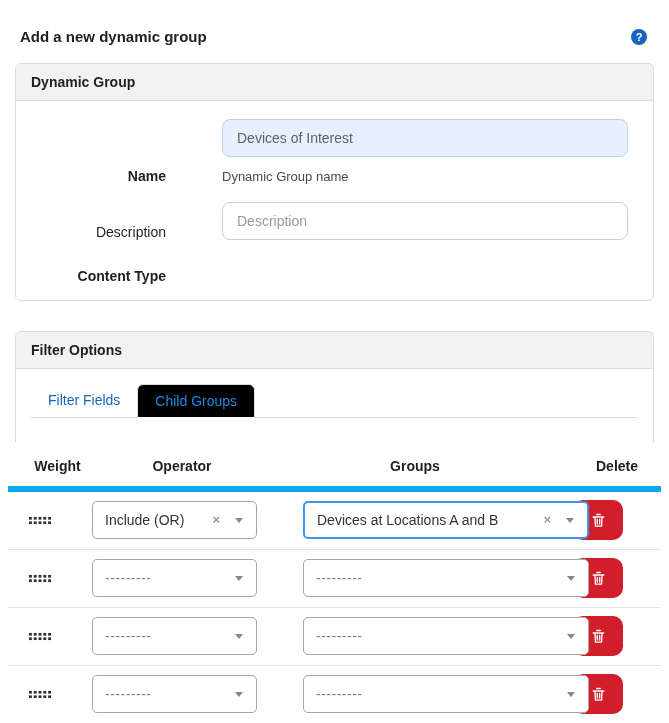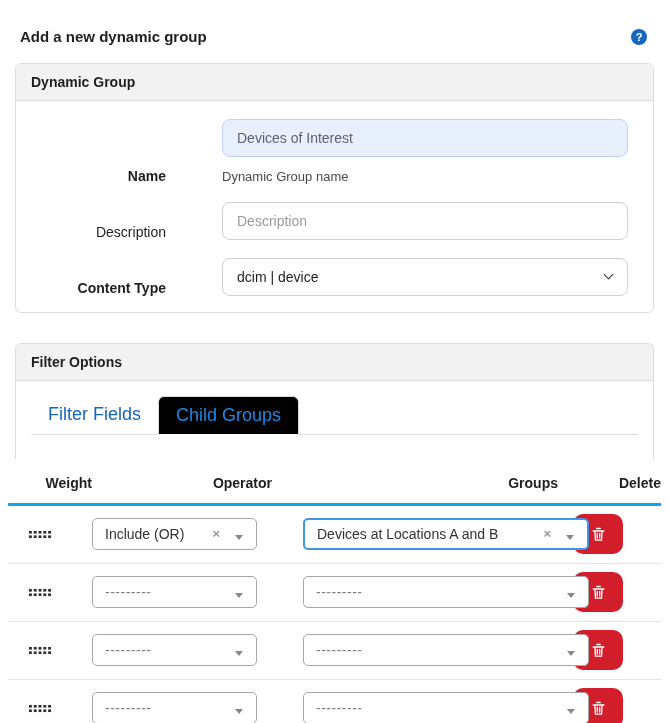--- a/index.html
+++ b/index.html
@@ -47,48 +47,48 @@
   }
   .chevron-down {
     position: absolute; right: 15px; top: 12px; width: 7px; height: 7px;
     border-right: 1.6px solid #333; border-bottom: 1.6px solid #333; transform: rotate(45deg);
   }
 
   
   .panel-fo { border-bottom: none; border-radius: 6px 6px 0 0; }
   .fo-body { padding: 15px 15px 24px 15px; }
   .tabs { display: flex; border-bottom: 1px solid #dcdcdc; }
-  .tab { padding: 8px 17px; font-size: 18px; color: #1565c0; cursor: pointer; margin-bottom: -1px; }
+  .tab { padding: 8px 17px; font-size: 14px; color: #1565c0; cursor: pointer; margin-bottom: -1px; }
   .tab.active {
     color: #1e88e5; background: #000000; border: 1px solid #dcdcdc; border-bottom: 1px solid #fff;
     border-radius: 6px 6px 0 0;
   }
 
   
   .cg-table { width: 653px; margin: 6px 8px 0 8px; border-collapse: collapse; table-layout: fixed; }
   .cg-table col.c-weight { width: 84px; }
   .cg-table col.c-operator { width: 180px; }
   .cg-table col.c-group { width: 286px; }
   .cg-table col.c-delete { width: 103px; }
   .cg-table th {
-    text-align: right; font-size: 14px; font-weight: bold; color: #1f1f1f;
-    padding: 10px 0 12px 0; border-bottom: 3px solid #0ea5e9;
+    text-align: center; font-size: 14px; font-weight: bold; color: #1f1f1f;
+    padding: 10px 0 12px 0; border-bottom: 6px solid #0ea5e9;
   }
   .cg-table th.first, .cg-table td.first { padding-left: 15px; }
   .cg-table th.last { padding-left: 15px; }
   .cg-table td { padding: 8px 0 9px 0; border-bottom: 1px solid #e4e4e4; vertical-align: middle; }
 
   .drag-handle {
     width: 24px; height: 9px; cursor: grab; margin-left: 5px;
     background-image: radial-gradient(circle, #2e2e2e 1.4px, transparent 1.6px);
     background-size: 4.8px 4.5px;
   }
 
   .s2 {
-    position: relative; height: 32px; border: 1px solid #a6a6a6; border-radius: 5px;
+    position: relative; height: 38px; border: 1px solid #a6a6a6; border-radius: 5px;
     display: flex; align-items: center; padding: 0 28px 0 12px; font-size: 14px; color: #333;
     cursor: pointer; background: #fff; text-align: center;
   }
   .s2-operator { width: 165px; }
   .s2-group { width: 286px; margin-left: 31px; }
   .s2.focused { border: 2px solid #3f95e8; }
   .s2 .ph { color: #808080; letter-spacing: 0.5px; }
   .s2-clear {
     position: absolute; right: 36px; top: 50%; transform: translateY(-53%);
     color: #9a9a9a; font-size: 13px; font-weight: bold; cursor: pointer; line-height: 1;
@@ -126,26 +126,20 @@
 
     <div class="form-row">
       <label class="form-label">Description</label>
       <div class="form-ctl">
         <input class="text-input" type="text" placeholder="Description" style="">
       </div>
     </div>
 
     <div class="form-row">
       <label class="form-label req">Content Type</label>
-      <div class="form-ctl">
-        <div class="native-select">
-          <span>dcim | device</span>
-          <i class="chevron-down"></i>
-        </div>
-      </div>
     </div>
 
   </div>
 </div>
 
 <div class="panel panel-fo">
   <div class="panel-heading">Filter Options</div>
   <div class="fo-body">
     <div class="tabs">
       <div class="tab">Filter Fields</div>

